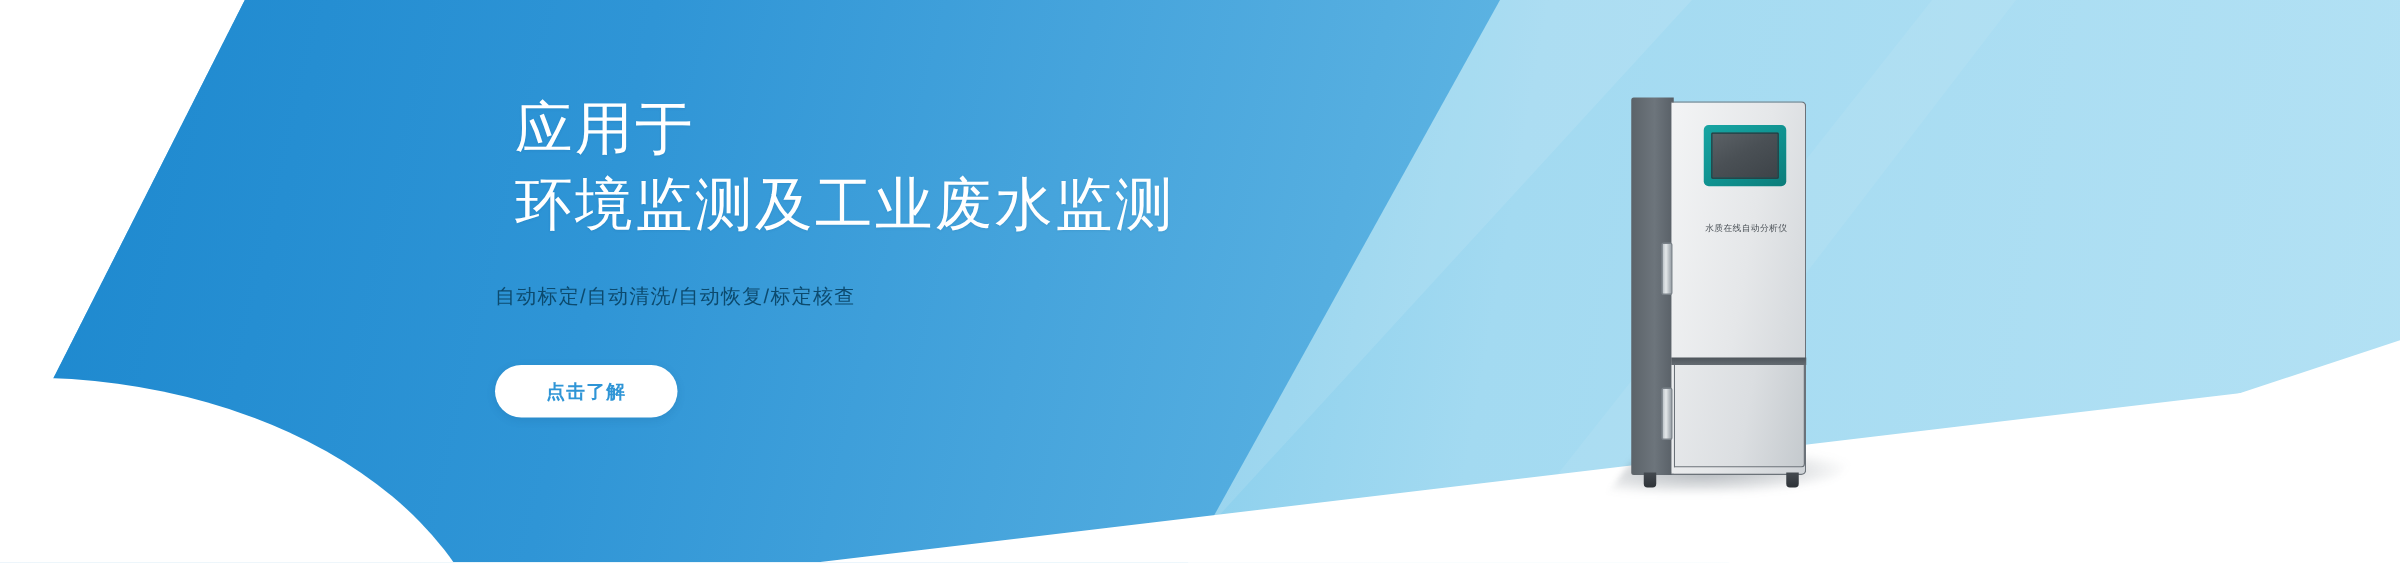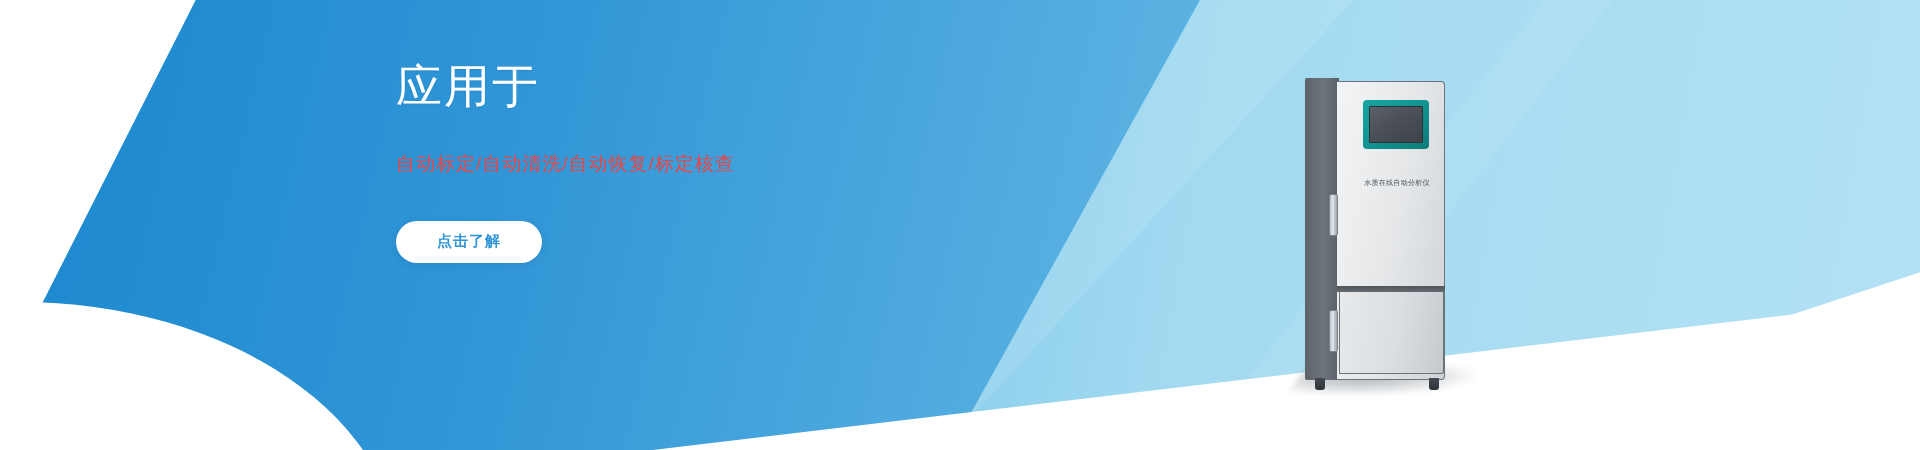--- a/index.html
+++ b/index.html
@@ -56,35 +56,35 @@
   }
 
   
   .copy{
     position:absolute;
     left:396px;top:56px;
     width:760px;
     color:#ffffff;
   }
   .headline{
-    margin:0;
+    margin:16px;
     font-size:46px;
     font-weight:400;
     line-height:1.32;
     letter-spacing:2px;
     color:#ffffff;
     text-shadow:0 1px 2px rgba(20,80,130,0.12);
   }
   .headline .hl-line{display:block;white-space:nowrap;}
   .subhead{
     margin:34px 0 0 0;
-    font-size:19px;
+    font-size:16px;
     font-weight:400;
     letter-spacing:1px;
-    color:#ef4444;
+    color:#0c4a6e;
     white-space:nowrap;
   }
   .cta{
     display:inline-flex;
     align-items:center;justify-content:center;
     margin-top:44px;
     width:146px;height:42px;
     background:#ffffff;
     color:#2f95d6;
     border:none;border-radius:21px;
@@ -195,20 +195,21 @@
   <div class="bg-band-a"></div>
   <div class="bg-band-b"></div>
   <div class="bg-deep"></div>
   <div class="bg-circle"></div>
   <div class="bg-wedge-low"></div>
   <div class="bg-wedge-right"></div>
 
   <div class="copy">
     <h1 class="headline">
       <span class="hl-line">应用于</span>
+      <span class="hl-line">环境监测及工业废水监测</span>
     </h1>
     <p class="subhead">自动标定/自动清洗/自动恢复/标定核查</p>
     <button class="cta">点击了解</button>
   </div>
 
   <div class="device">
     <div class="dev-shadow"></div>
     <div class="dev-side"></div>
     <div class="dev-front"></div>
     <div class="dev-screen">

